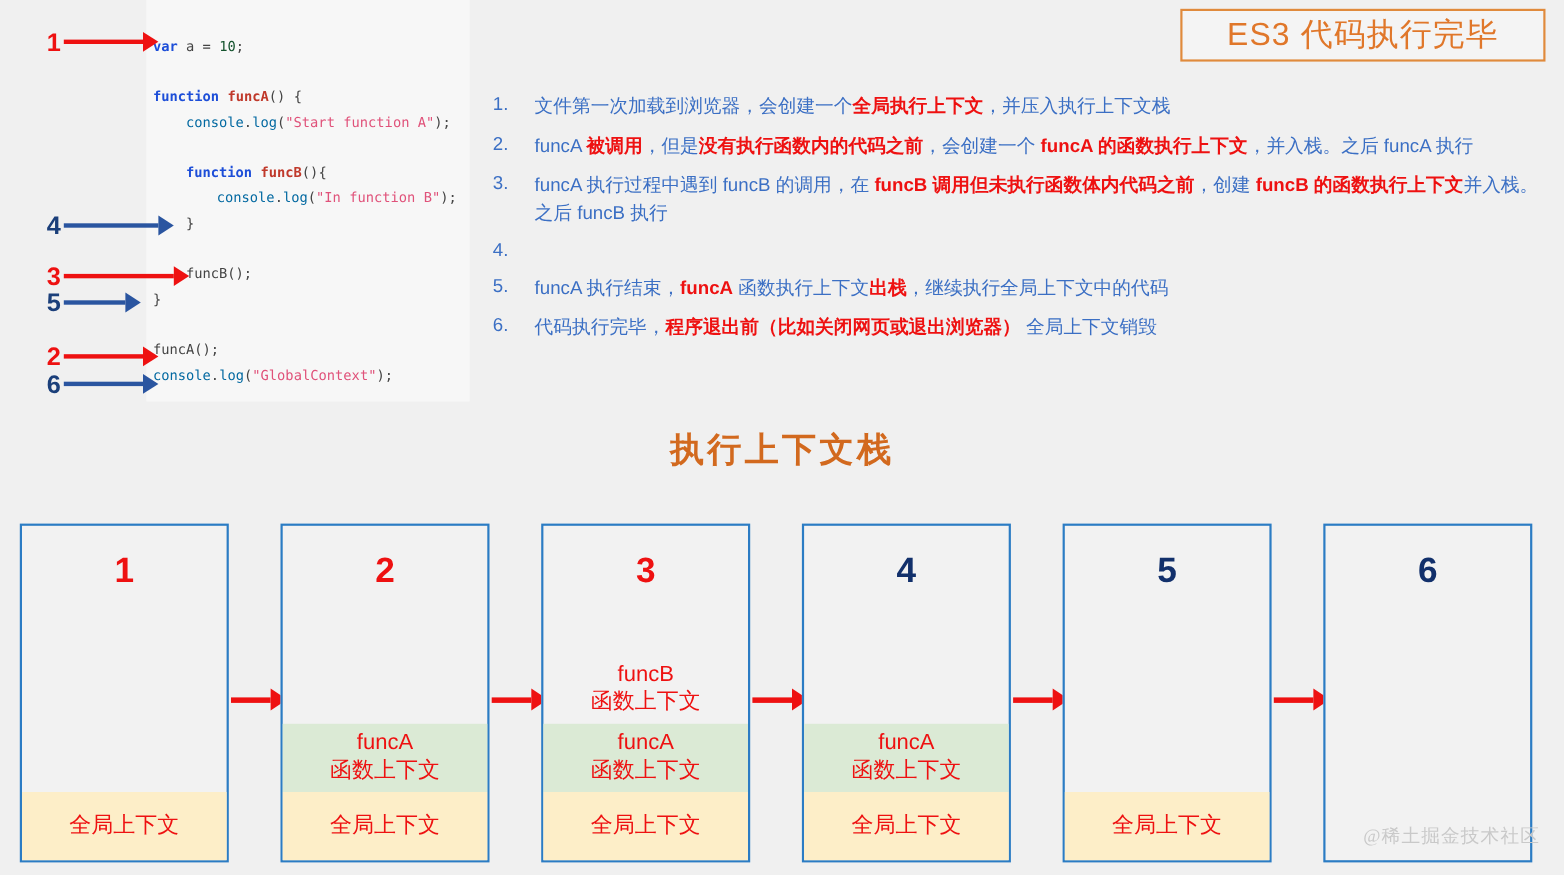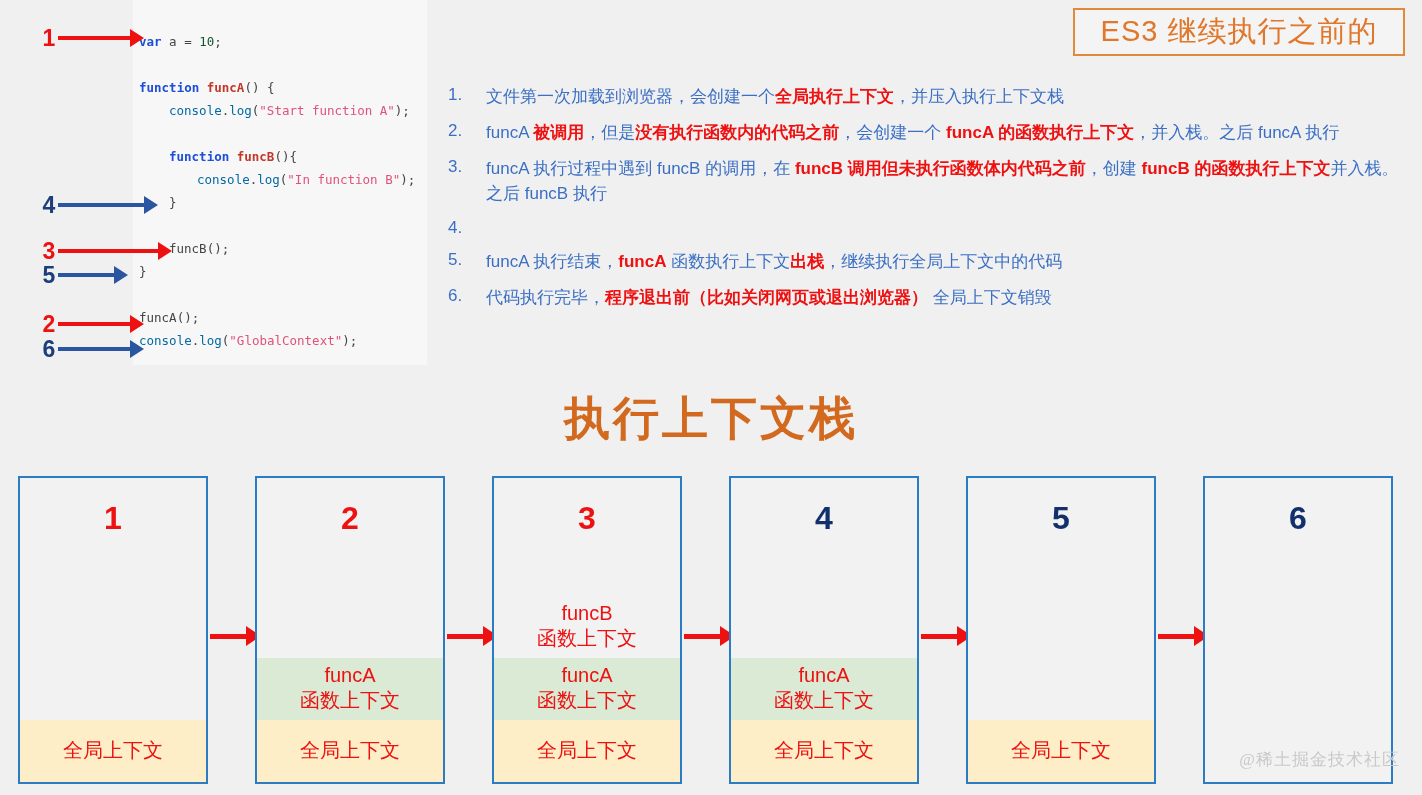--- a/index.html
+++ b/index.html
@@ -65,21 +65,21 @@
   .exnum{
     width:38px;flex:0 0 38px;font-size:17px;color:#3b6fc4;
     padding-top:1px;
   }
   .extext{font-size:17px;color:#3b6fc4;line-height:25px;}
   .extext .hi{color:#ee1111;font-weight:bold;}
 
   
   #stack-heading{
     position:absolute;left:0;top:388px;width:1422px;text-align:center;
-    font-size:46px;font-weight:bold;color:#d2691e;letter-spacing:3px;
+    font-size:31px;font-weight:bold;color:#d2691e;letter-spacing:3px;
   }
 
   
   #stack-row{position:absolute;left:0;top:476px;width:1422px;height:310px;}
   .stack-box{
     position:absolute;top:0;width:190px;height:308px;
     border:2px solid #2b7cc4;box-sizing:border-box;
     background:#f2f2f2;
     display:flex;flex-direction:column;justify-content:flex-end;
   }
@@ -116,21 +116,21 @@
     font-size:17px;color:#c9c9c9;letter-spacing:1px;
     font-family:"Liberation Serif","DejaVu Serif",serif;
   }
 </style>
 </head>
 <body>
 
 <div class="stage">
 
   <div id="title-box">
-    <span class="t">ES3 继续执行之前的</span>
+    <span class="t">ES3 代码执行完毕</span>
   </div>
 
   <div id="code-panel">
     <div class="cl"><span class="kw">var</span> <span class="pl">a</span> <span class="pl">=</span> <span class="num">10</span><span class="pl">;</span></div>
     <div class="blank"></div>
     <div class="cl"><span class="kw">function</span> <span class="fn">funcA</span><span class="pl">()</span> <span class="pl">{</span></div>
     <div class="cl ind1"><span class="obj">console</span><span class="pl">.</span><span class="obj">log</span><span class="pl">(</span><span class="str">"Start function A"</span><span class="pl">)</span><span class="pl">;</span></div>
     <div class="blank"></div>
     <div class="cl ind1"><span class="kw">function</span> <span class="fn">funcB</span><span class="pl">()</span><span class="pl">{</span></div>
     <div class="cl ind2"><span class="obj">console</span><span class="pl">.</span><span class="obj">log</span><span class="pl">(</span><span class="str">"In function B"</span><span class="pl">)</span><span class="pl">;</span></div>

